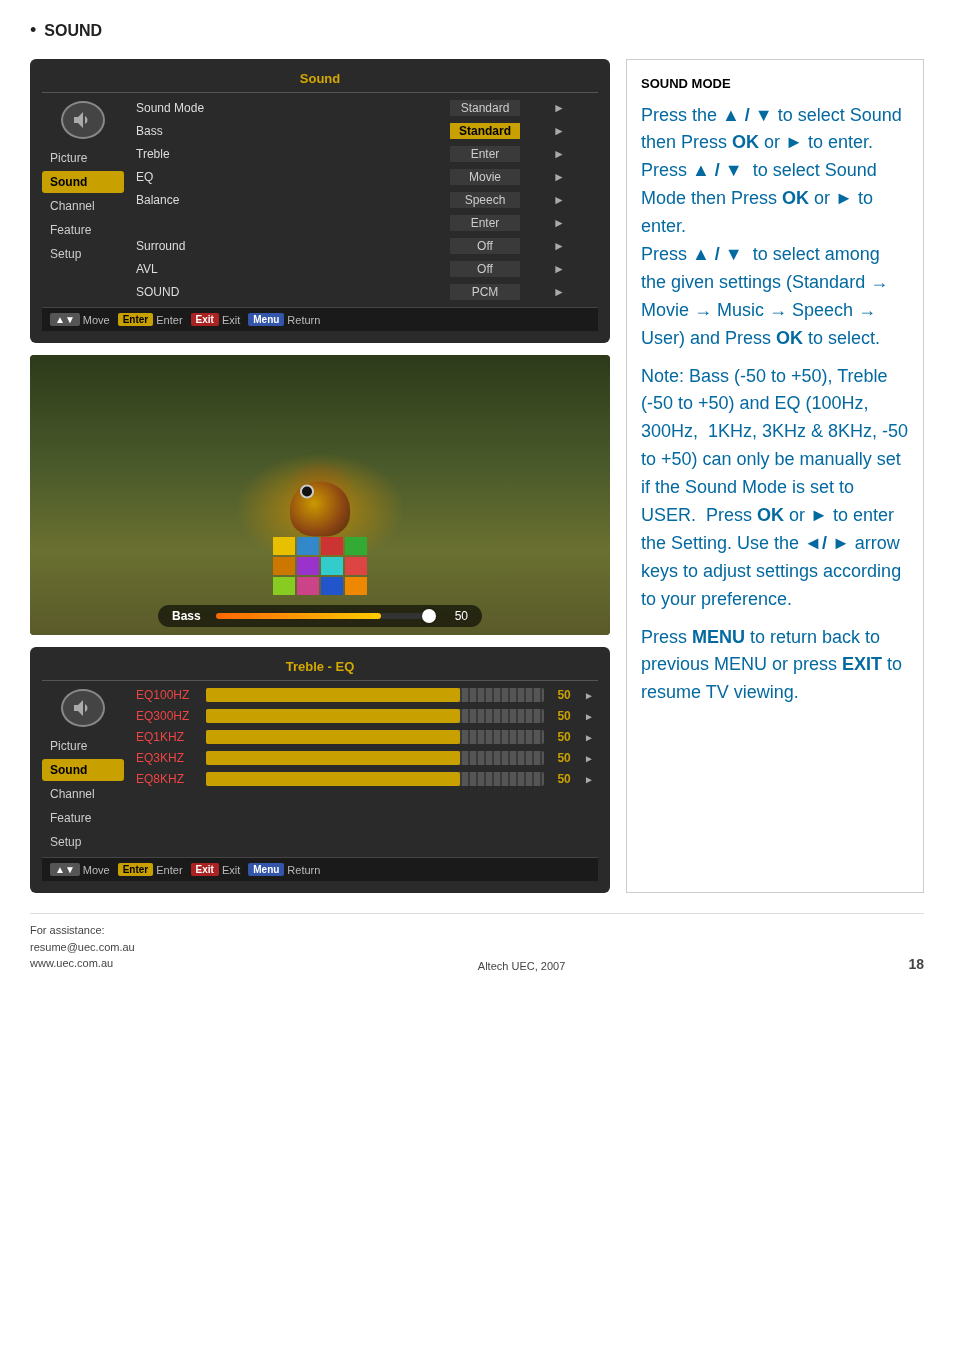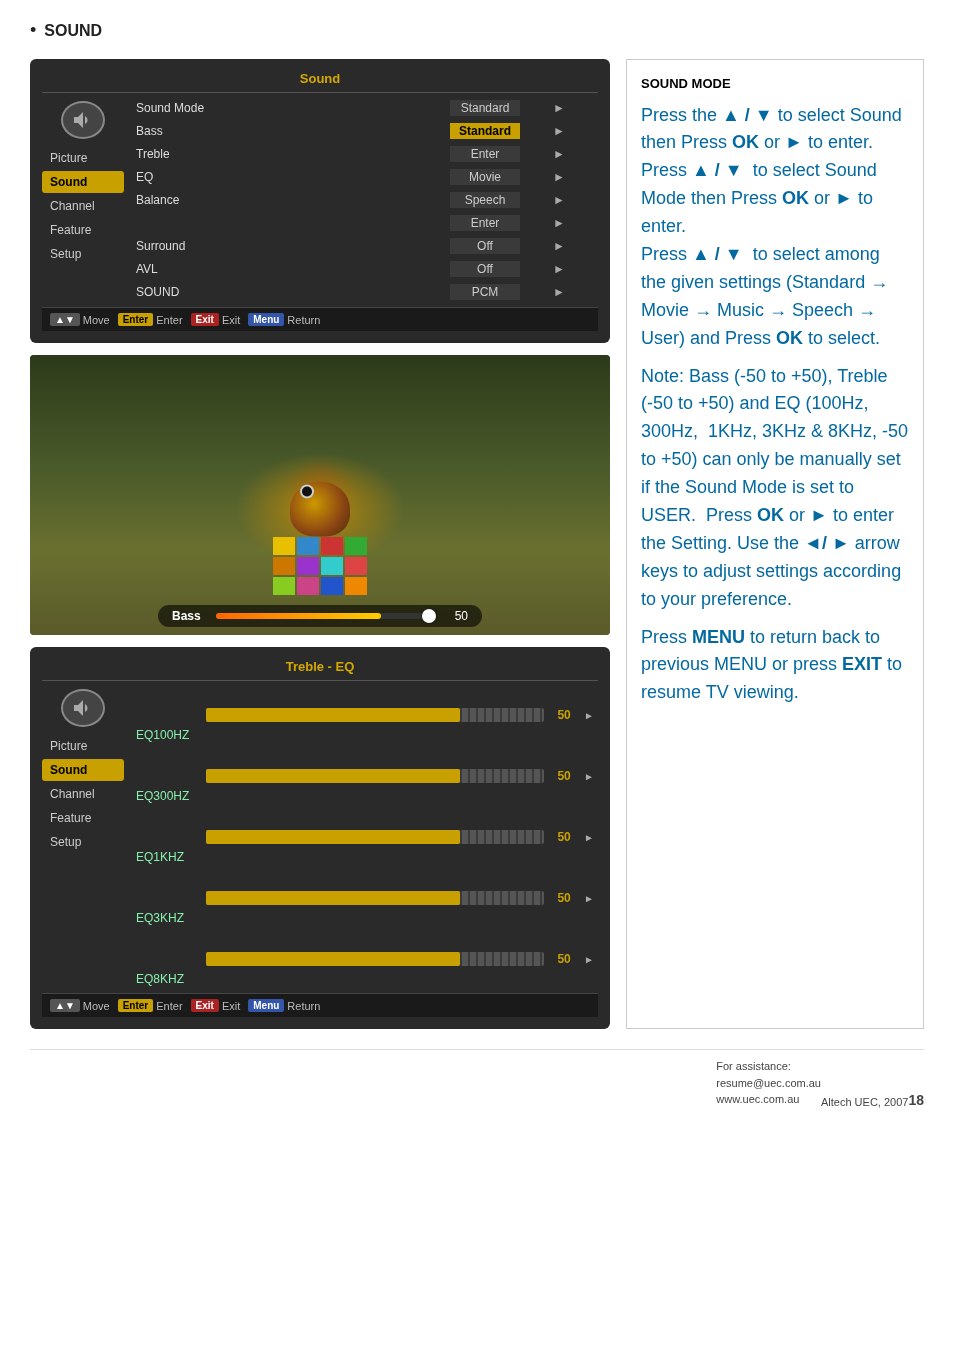--- a/index.html
+++ b/index.html
@@ -283,24 +283,23 @@
     .tv-eq-inner {
       padding: 8px 12px 12px;
     }
     .eq-row {
       display: flex;
       justify-content: space-between;
       align-items: center;
       padding: 3px 4px;
     }
     .eq-label {
-      color: #86efac;
+      color: #ef4444;
       font-size: 12px;
       width: 70px;
-      margin-top: 40px;
     }
     .eq-bar-container {
       flex: 1;
       display: flex;
       align-items: center;
       gap: 6px;
     }
     .eq-bar-bg {
       flex: 1;
       height: 14px;
@@ -342,21 +341,21 @@
       line-height: 1.55;
       color: #0369a1;
     }
     .right-col strong {
       font-weight: bold;
     }
 
     
     .page-footer {
       display: flex;
-      justify-content: flex-end;
+      justify-content: space-between;
       align-items: flex-end;
       margin-top: 20px;
       padding-top: 8px;
       border-top: 1px solid #ddd;
       font-size: 11px;
       color: #444;
     }
     .footer-left {
       line-height: 1.5;
     }

